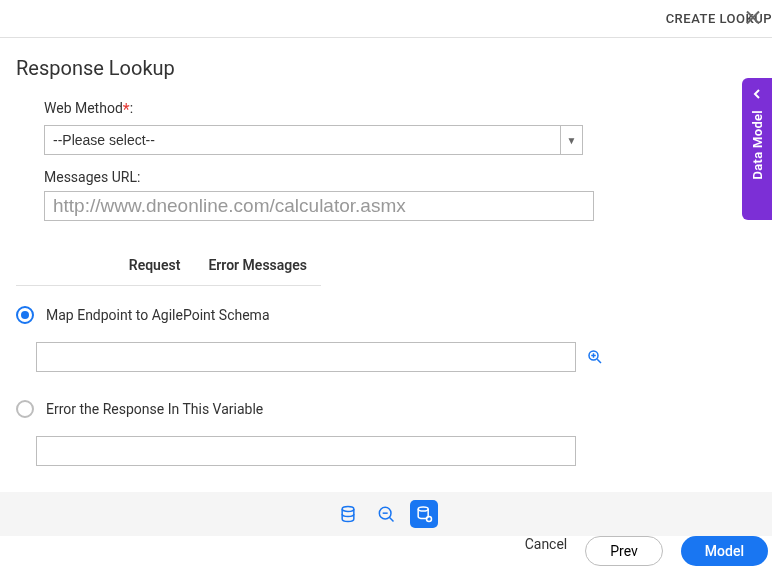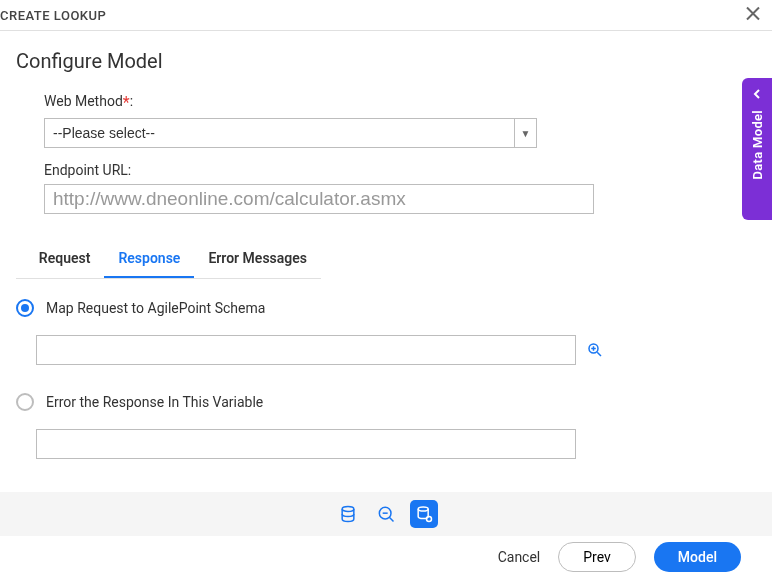--- a/index.html
+++ b/index.html
@@ -7,24 +7,24 @@
       font-family: -apple-system, BlinkMacSystemFont, "Segoe UI", Roboto, Arial, sans-serif;
       font-size: 14px;
       color: #333;
       background: #fff;
       width: 772px;
       height: 578px;
       position: relative;
       overflow: hidden;
     }
     .modal-header {
-      height: 31px;
-      display: flex;
-      align-items: center;
-      justify-content: flex-start;
+      height: 38px;
+      display: flex;
+      align-items: center;
+      justify-content: flex-end;
       border-bottom: 1px solid #e0e0e0;
       position: relative;
       font-weight: 500;
       font-size: 13px;
       letter-spacing: 0.5px;
       color: #444;
     }
     .modal-close {
       position: absolute;
       right: 12px;
@@ -53,21 +53,21 @@
       margin-bottom: 6px;
       display: block;
     }
     .required-asterisk { color: #e53935; font-size: 16px; vertical-align: top; }
     .select-wrap {
       display: flex;
       align-items: center;
       border: 1px solid #bdbdbd;
       height: 30px;
       position: relative;
-      width: 493px;
+      width: 539px;
       margin-bottom: 14px;
     }
     .select-wrap select {
       width: 100%;
       height: 100%;
       border: none;
       padding: 0 28px 0 8px;
       appearance: none;
       -webkit-appearance: none;
       background: transparent;
@@ -197,24 +197,24 @@
       color: #1976f2;
       cursor: pointer;
     }
     .footer-icon.active {
       background: #1976f2;
       color: #fff;
     }
     .footer-actions {
       height: 42px;
       display: flex;
-      align-items: center;
+      align-items: flex-start;
       justify-content: flex-end;
       gap: 18px;
-      padding-right: 31px;
+      padding-right: 4px;
     }
     .btn-text {
       font-size: 14px;
       color: #333;
       cursor: pointer;
     }
     .btn {
       height: 30px;
       padding: 0 24px;
       border-radius: 15px;
@@ -266,48 +266,47 @@
 <div class="modal-header">
   <span>CREATE LOOKUP</span>
   <span class="modal-close">
     <svg width="14" height="14" viewBox="0 0 14 14">
         <path d="M1 1 L13 13 M13 1 L1 13" stroke="currentColor" stroke-width="2" fill="none"></path>
       </svg>
   </span>
 </div>
 
 <div class="content-area">
-  <h2 class="page-title">Configure Model</h2>
+  <h2 class="page-title">Response Lookup</h2>
 
   <div class="form-block">
     <label class="field-label">
       <span>Web Method</span><span class="required-asterisk">*</span><span>:</span>
     </label>
     <div class="select-wrap">
       <select>
         <option>--Please select--</option>
       </select>
       <span class="select-caret">▼</span>
     </div>
 
-    <label class="field-label">Endpoint URL:</label>
+    <label class="field-label">Messages URL:</label>
     <input class="endpoint-input" type="text" readonly="" value="http://www.dneonline.com/calculator.asmx" style="">
   </div>
 
   <div class="tabs">
     <div class="tab">Request</div>
-    <div class="tab active">Response</div>
     <div class="tab">Error Messages</div>
   </div>
 
   <div class="radio-row">
     <div class="radio-outer">
       <div class="radio-inner"></div>
     </div>
-    <span class="radio-label">Map Request to AgilePoint Schema</span>
+    <span class="radio-label">Map Endpoint to AgilePoint Schema</span>
   </div>
 
   <div class="mapping-row">
     <input class="mapping-input" type="text" style="">
     <span class="search-icon-btn">
       <svg width="18" height="18" viewBox="0 0 24 24" fill="none" stroke="currentColor" stroke-width="2">
         <circle cx="10" cy="10" r="6"></circle>
           <line x1="15" y1="15" x2="20" y2="20"></line>
           <line x1="10" y1="7" x2="10" y2="13"></line>
           <line x1="7" y1="10" x2="13" y2="10"></line>

